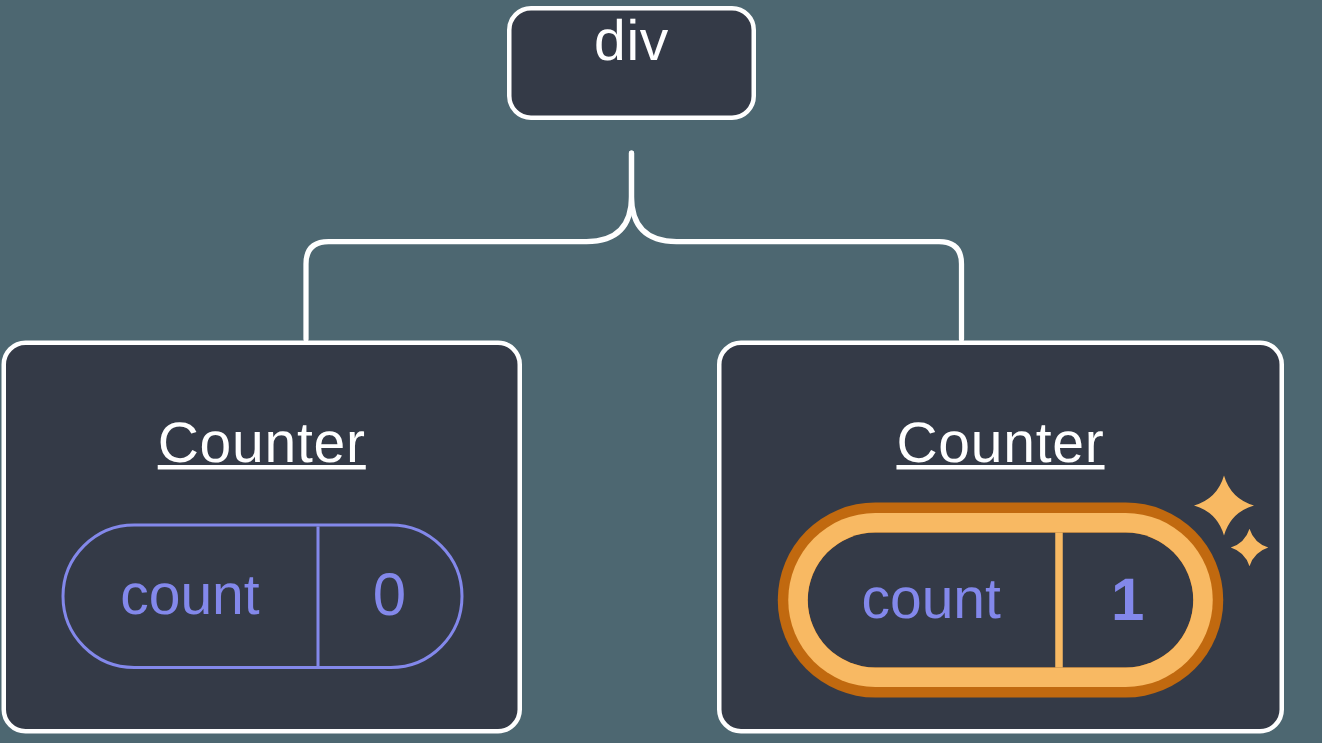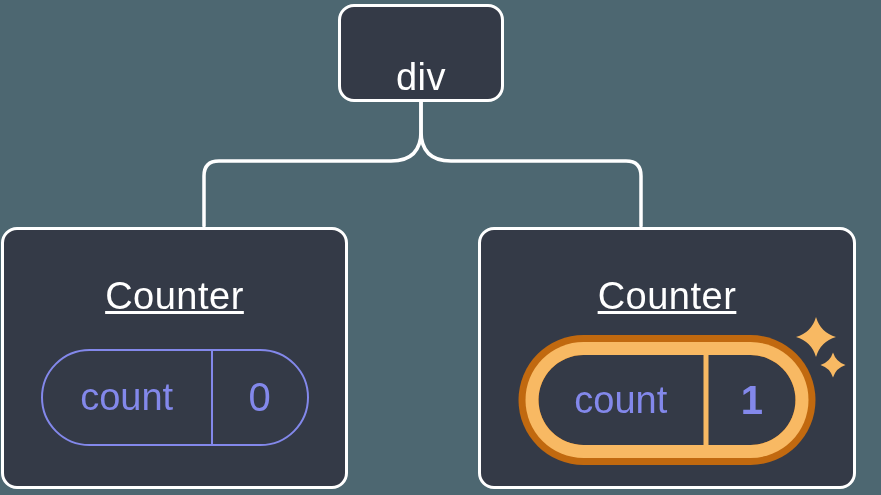--- a/index.html
+++ b/index.html
@@ -11,22 +11,22 @@
     font-family: "Liberation Sans", sans-serif;
   }
   .node {
     position: absolute;
     background: #343A47;
     border: 3px solid #FFFFFF;
     border-radius: 16px;
     box-sizing: border-box;
   }
   #root-node {
-    left: 338px; top: 4px; width: 166px; height: 98px;
-    display: flex; align-items: flex-end; justify-content: center;
+    left: 338px; top: 4px; width: 166px; height: 76px;
+    display: flex; align-items: flex-start; justify-content: center;
   }
   .node-label {
     color: #FFFFFF;
     font-size: 38px;
     font-weight: 500;
     letter-spacing: 0.5px;
   }
   #connector-layer {
     position: absolute; left: 0; top: 0;
     width: 881px; height: 495px;

